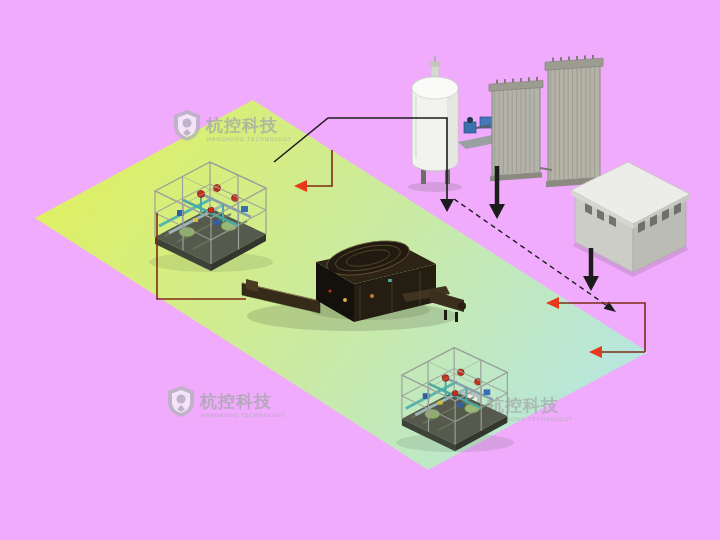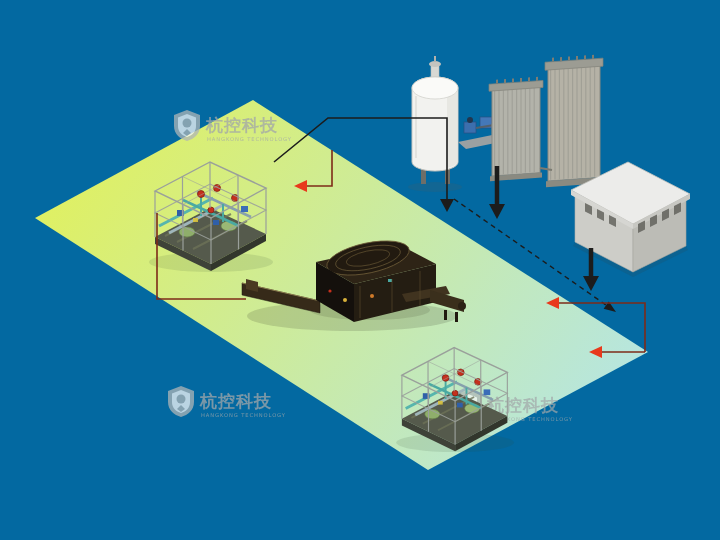--- a/index.html
+++ b/index.html
@@ -1,17 +1,17 @@
 <!DOCTYPE html>
 <html><head>
 <meta charset="utf-8">
 <style>
   html,body{margin:0;padding:0;background:#ffffff;}
   .stage{
-    position:relative;width:720px;height:540px;overflow:hidden;background:#0369a1;
+    position:relative;width:720px;height:540px;overflow:hidden;background:#f0abfc;
     font-family:"DejaVu Sans","Liberation Sans",sans-serif;
   }
   svg{display:block;}
   .wm-title{font-size:17px;font-weight:bold;fill:#a2a7a9;letter-spacing:1px;}
   .wm-sub{font-size:5.2px;fill:#a2a7a9;letter-spacing:0.9px;}
 </style>
 </head>
 <body>
 
 <div class="stage">

